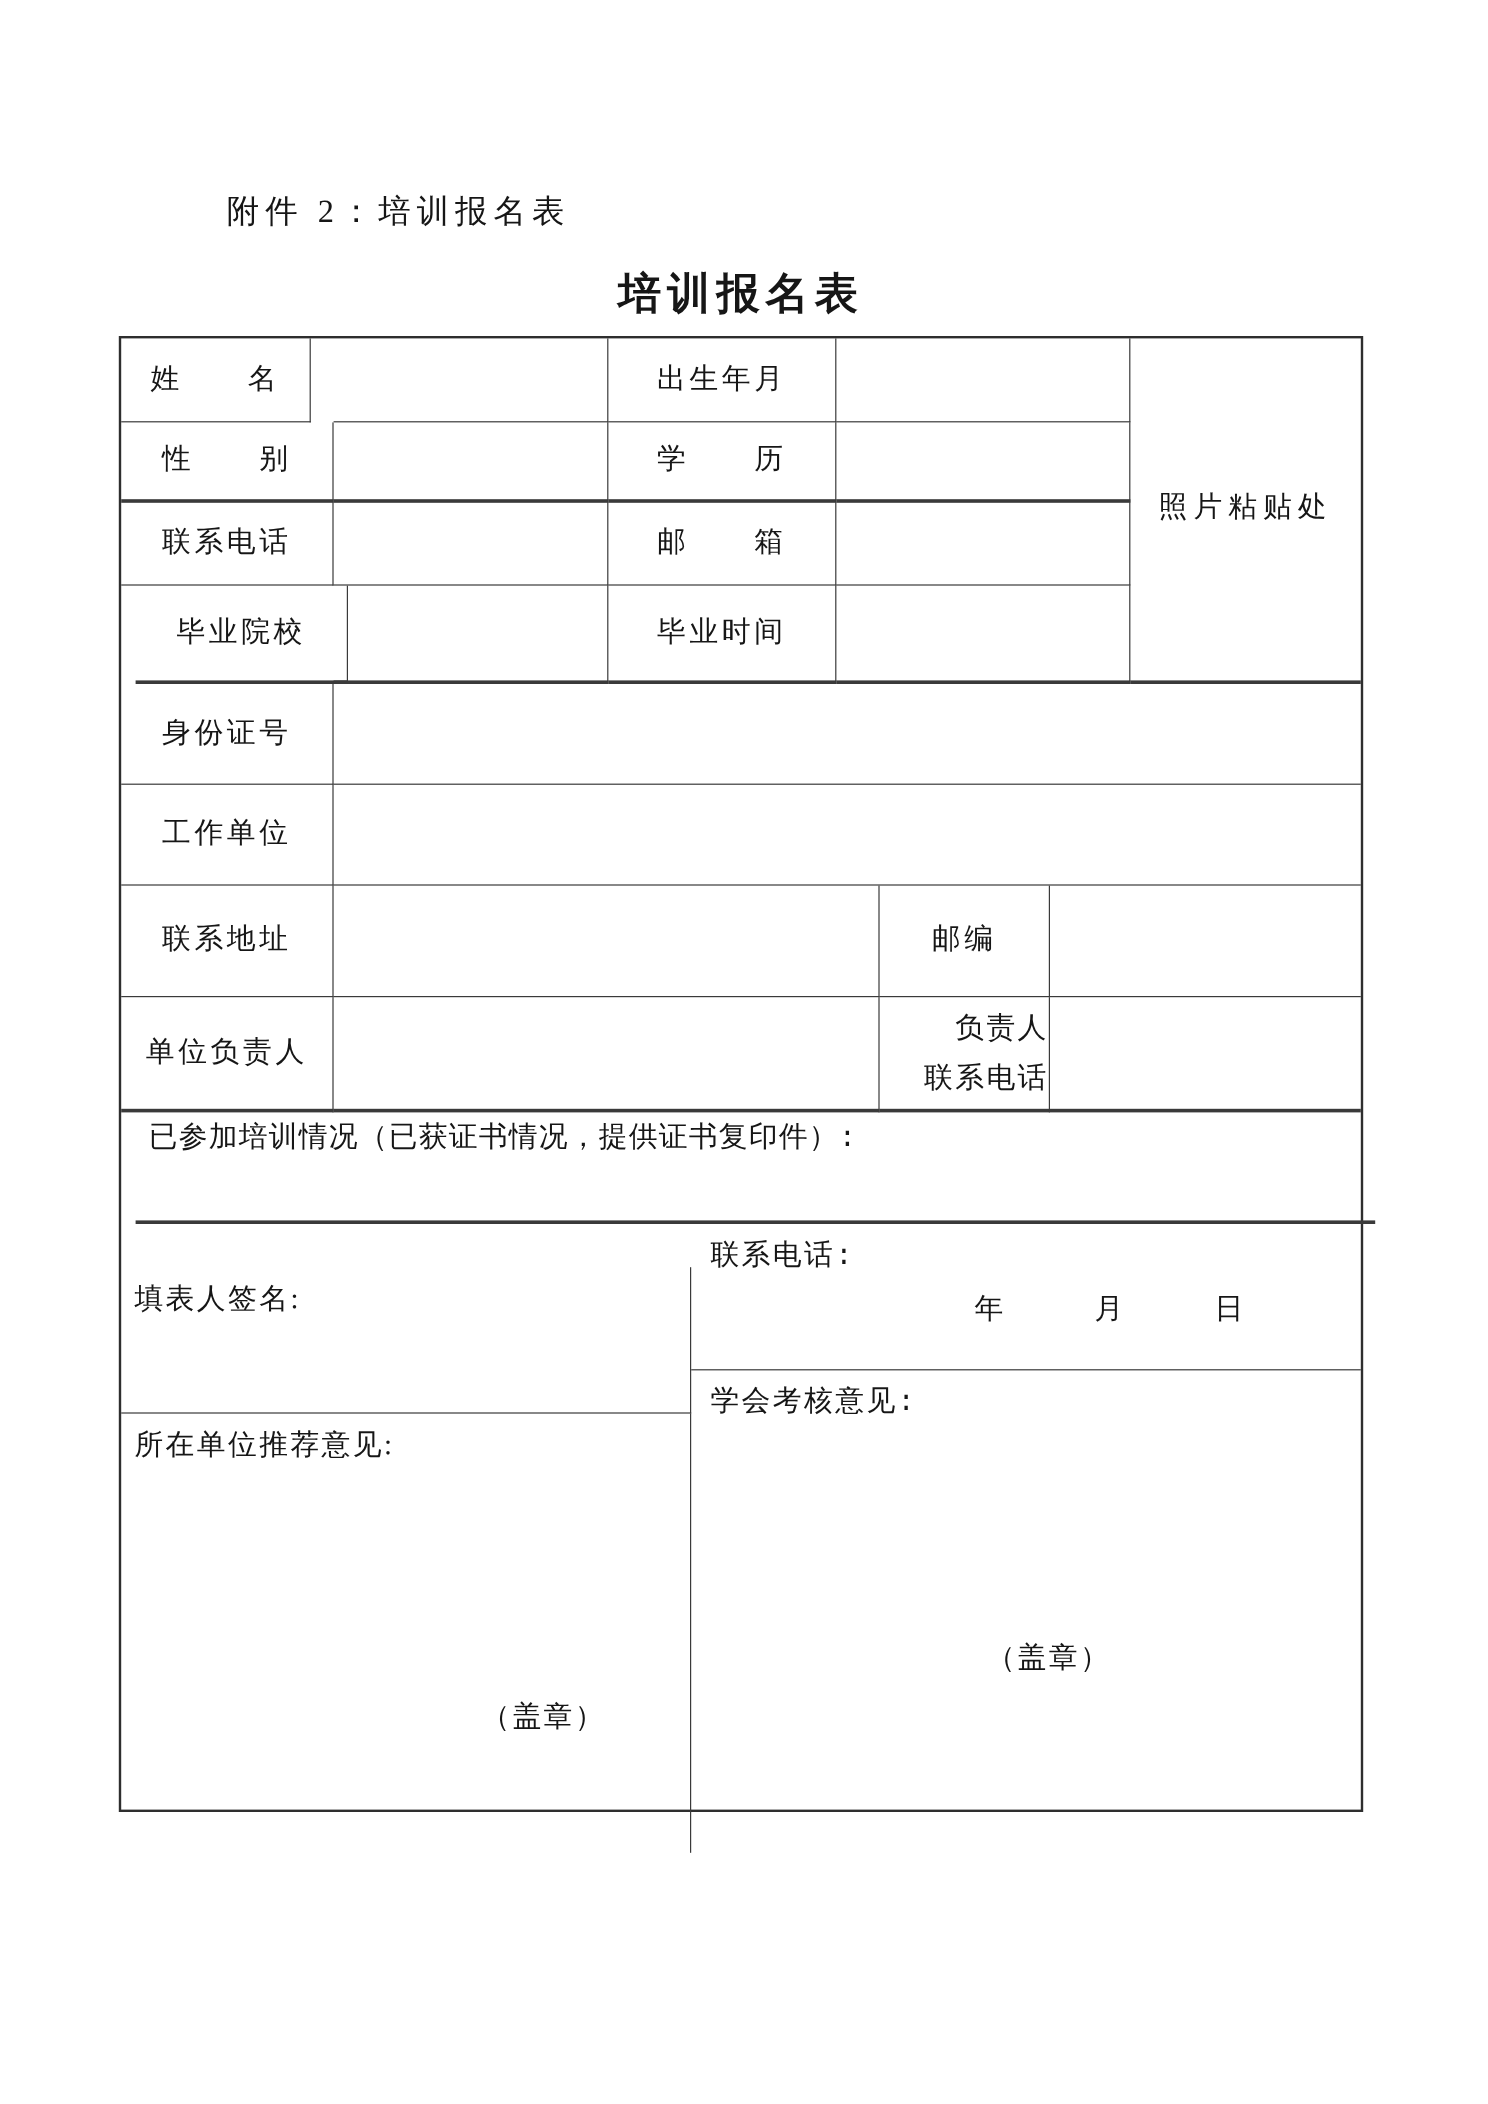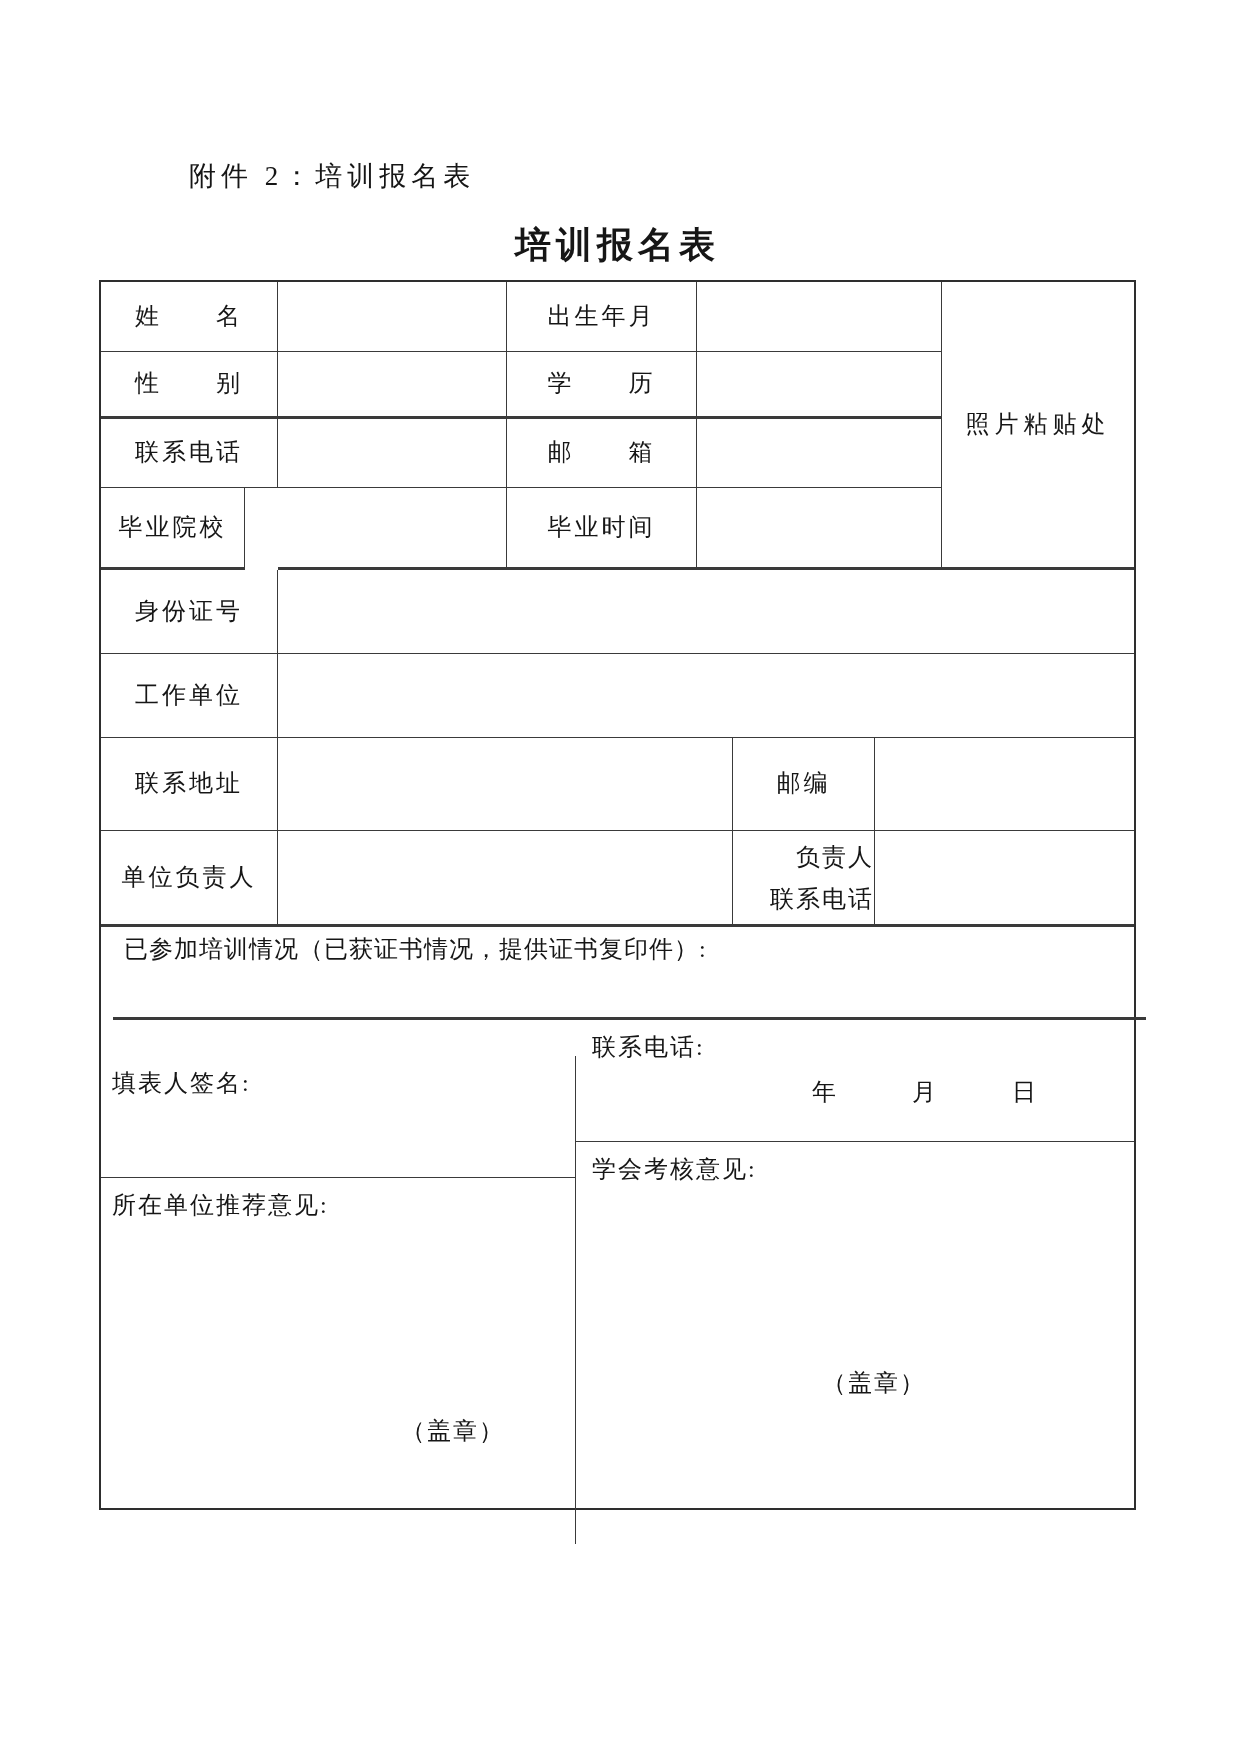--- a/index.html
+++ b/index.html
@@ -19,21 +19,21 @@
   .tbl{
     position:absolute;left:99px;top:280px;width:1037px;height:1230px;
     border:2px solid #2e2e2e;box-sizing:border-box;background:#fff;
   }
   .c{
     position:absolute;box-sizing:border-box;
     border-right:1px solid #3a3a3a;border-bottom:1px solid #3a3a3a;
     display:flex;align-items:center;justify-content:center;text-align:center;
     font-size:24px;letter-spacing:3px;line-height:1.3;white-space:pre;
   }
-  .noR{border-right:none;}
+  .noR{border-right:none;font-family:Liberation Mono, monospace;}
   .noB{border-bottom:none;}
   .b3{border-bottom-width:3px;}
   .stack{flex-direction:column;line-height:1.75;letter-spacing:2px;align-items:flex-end;}
   .tl{display:block;text-align:left;white-space:normal;}
   .pad-a{padding:12px 14px 0 11px;letter-spacing:2px;margin-top:36px;}
   .pad-b{padding:12px 14px 0 16px;letter-spacing:2px;}
   .pad-hist{padding:7px 14px 0 11px;letter-spacing:1px;margin-left:12px;}
   .photo{letter-spacing:5px;}
   .dateline{
     display:flex;justify-content:flex-end;gap:76px;
@@ -46,37 +46,37 @@
 </head>
 <body>
 
 <div class="page">
 
   <div class="attachment">附件 2：培训报名表</div>
   <div class="doc-title">培训报名表</div>
 
   <div class="tbl">
 
-    <div class="c" style="left:0;top:0;width:177px;height:70px">姓　　名</div>
+    <div class="c" style="left:0;top:0;width:158px;height:70px">姓　　名</div>
     <div class="c" style="left:177px;top:0;width:229px;height:70px"></div>
     <div class="c" style="left:406px;top:0;width:190px;height:70px">出生年月</div>
     <div class="c" style="left:596px;top:0;width:245px;height:70px"></div>
     <div class="c noR b3 photo" style="left:841px;top:0;width:192px;height:288px">照片粘贴处</div>
 
     <div class="c b3" style="left:0;top:70px;width:177px;height:67px">性　　别</div>
     <div class="c b3" style="left:177px;top:70px;width:229px;height:67px"></div>
     <div class="c b3" style="left:406px;top:70px;width:190px;height:67px">学　　历</div>
     <div class="c b3" style="left:596px;top:70px;width:245px;height:67px"></div>
 
     <div class="c" style="left:0;top:137px;width:177px;height:69px">联系电话</div>
     <div class="c" style="left:177px;top:137px;width:229px;height:69px"></div>
     <div class="c" style="left:406px;top:137px;width:190px;height:69px">邮　　箱</div>
     <div class="c" style="left:596px;top:137px;width:245px;height:69px"></div>
 
-    <div class="c b3" style="left:0;top:206px;width:144px;height:82px">毕业院校</div>
+    <div class="c b3" style="left:12px;top:206px;width:177px;height:82px">毕业院校</div>
     <div class="c b3" style="left:177px;top:206px;width:229px;height:82px"></div>
     <div class="c b3" style="left:406px;top:206px;width:190px;height:82px">毕业时间</div>
     <div class="c b3" style="left:596px;top:206px;width:245px;height:82px"></div>
 
     <div class="c" style="left:0;top:288px;width:177px;height:84px">身份证号</div>
     <div class="c noR" style="left:177px;top:288px;width:856px;height:84px"></div>
 
     <div class="c" style="left:0;top:372px;width:177px;height:84px">工作单位</div>
     <div class="c noR" style="left:177px;top:372px;width:856px;height:84px"></div>
 

